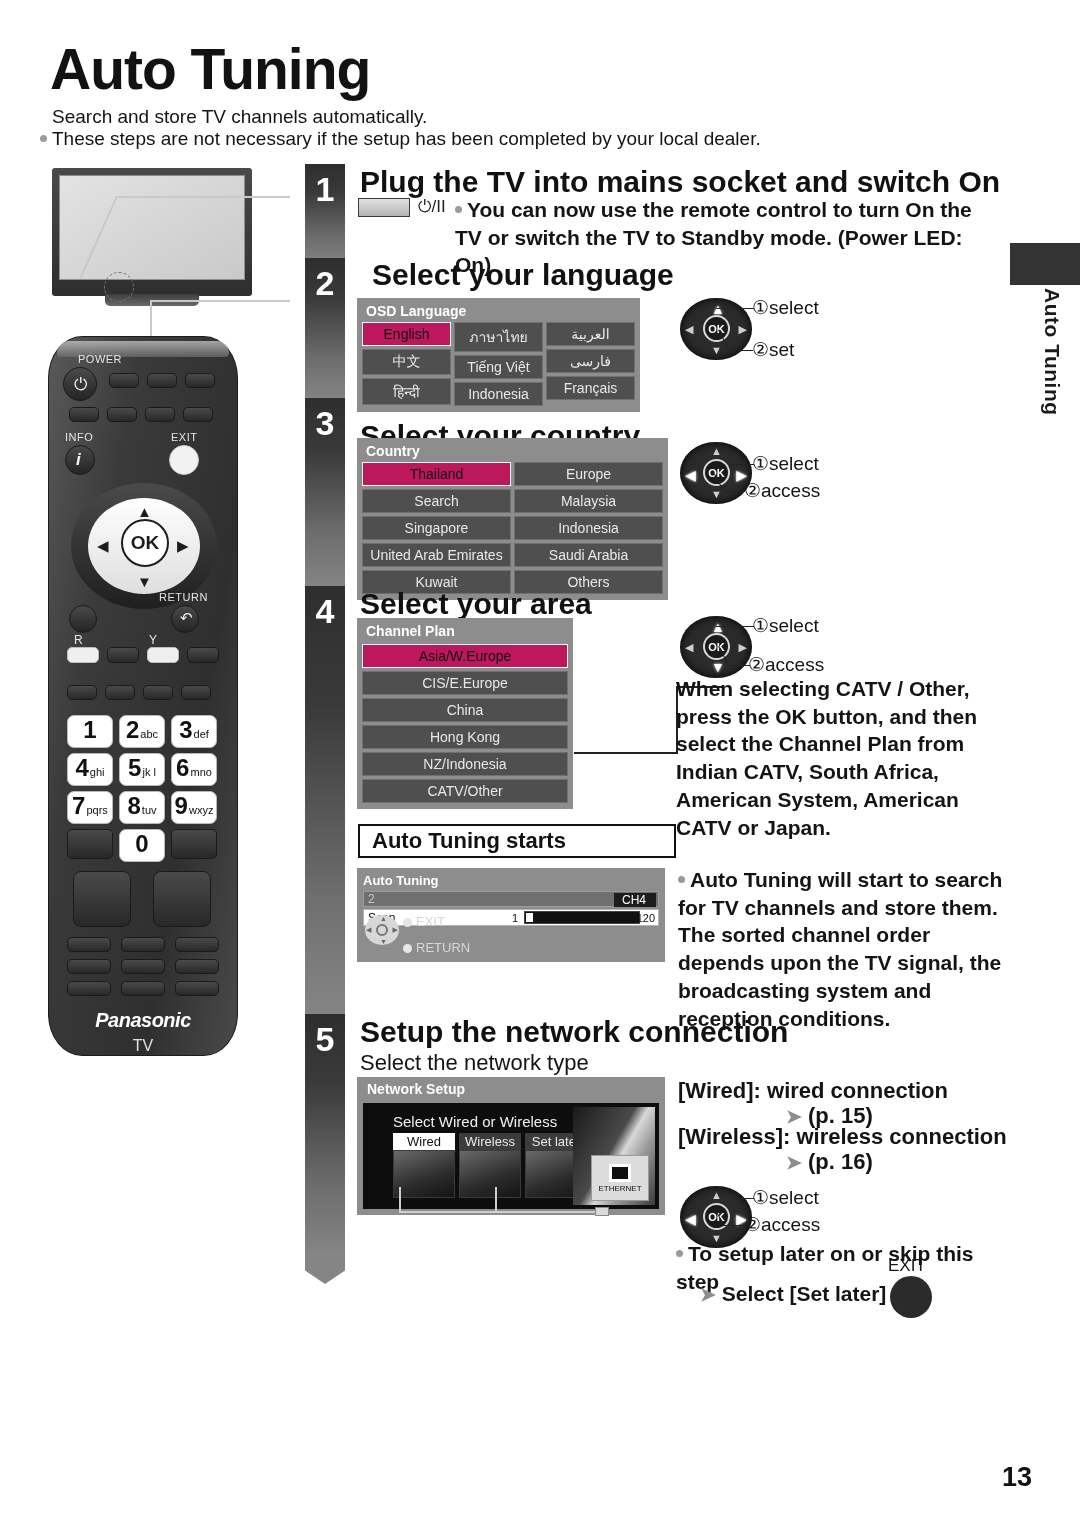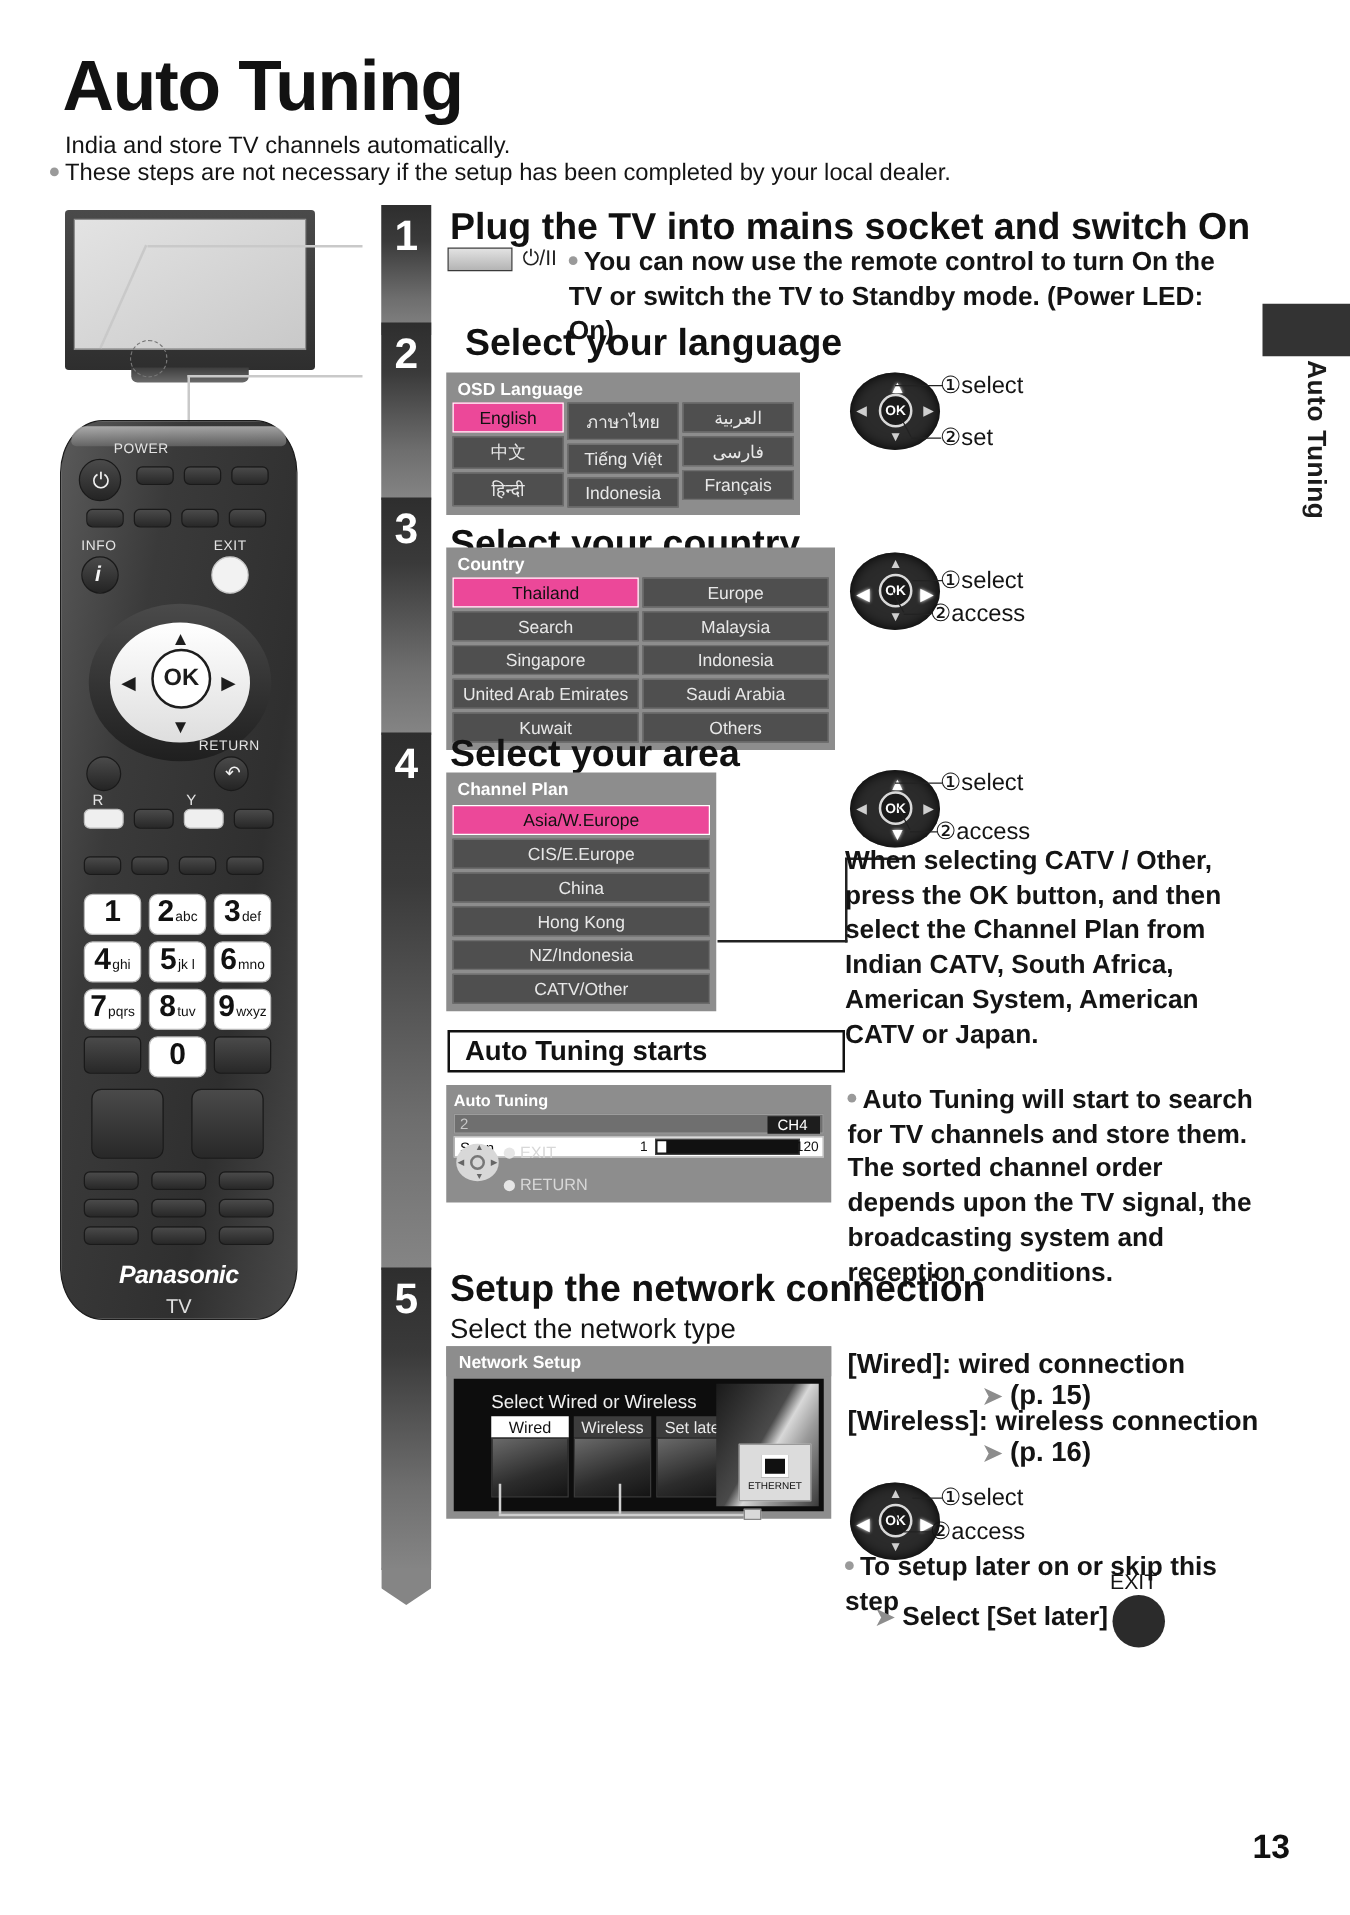--- a/index.html
+++ b/index.html
@@ -72,21 +72,21 @@
   .osd-title {
     font-size:14px; font-weight:bold; color:#fff; padding:1px 4px 3px 4px;
   }
   .osd-grid { display:flex; gap:3px; }
   .osd-col { display:flex; flex-direction:column; gap:3px; }
   .osd-item {
     background:#4f4f4f; color:#e8e8e8; font-size:14px;
     text-align:center; padding:3px 6px; border:1px solid #707070;
     white-space:nowrap;
   }
-  .osd-item.sel { background:#ec4899; color:#111; border-color:#fff; font-weight:normal; }
+  .osd-item.sel { background:#be185d; color:#111; border-color:#fff; font-weight:normal; }
 
   
   .okpad { position:absolute; width:72px; height:62px; }
   .okpad .ring {
     position:absolute; left:0; top:0; width:72px; height:62px;
     background:#2b2b2b; border-radius:50%;
     box-shadow:inset 0 0 10px #000;
   }
   .okpad .okbtn {
     position:absolute; left:23px; top:17px; width:27px; height:27px;
@@ -295,21 +295,21 @@
     position:absolute; right:48px; top:1462px; font-size:27px; font-weight:bold; color:#111;
   }
   .catv-leader-h { position:absolute; left:574px; top:752px; width:104px; height:2px; background:#222; }
   .catv-leader-v { position:absolute; left:676px; top:688px; width:2px; height:66px; background:#222; }
   .catv-leader-h2 { position:absolute; left:676px; top:686px; width:48px; height:2px; background:#222; }
 </style>
 </head>
 <body>
 
 <div id="page-title">Auto Tuning</div>
-<div id="subtitle">India and store TV channels automatically.</div>
+<div id="subtitle">Search and store TV channels automatically.</div>
 <div id="dealer-note">
   <span class="bullet-dot"></span><span>These steps are not necessary if the setup has been completed by your local dealer.</span>
 </div>
 
 <div id="side-tab-block"></div>
 <div id="side-tab-text">Auto Tuning</div>
 
 <div id="tv-illustration">
   <div class="bezel"></div>
   <div class="screen"></div>
@@ -317,21 +317,21 @@
   <div class="led-circle"></div>
 </div>
 <div class="callout-line" style="left:118px;top:196px;width:172px;height:1.5px;"></div>
 <div class="callout-line" style="left:116px;top:196px;width:1.5px;height:90px;transform:rotate(24deg);transform-origin:top;"></div>
 <div class="callout-line" style="left:150px;top:300px;width:140px;height:1.5px;"></div>
 <div class="callout-line" style="left:150px;top:300px;width:1.5px;height:236px;"></div>
 
 <div id="remote">
   <div class="top-gloss"></div>
 
-  <div class="rlabel" style="left:14px;top:16px;padding-left:28px;">POWER</div>
+  <div class="rlabel" style="left:1px;top:16px;padding-left:28px;">POWER</div>
   <div class="rcircle" style="left:14px;top:30px;width:34px;height:34px;">
     <span style="position:absolute;left:10px;top:7px;color:#f0f0f0;font-size:17px;">⏻</span>
   </div>
   <div class="rbtn" style="left:60px;top:36px;width:30px;height:15px;"></div>
   <div class="rbtn" style="left:98px;top:36px;width:30px;height:15px;"></div>
   <div class="rbtn" style="left:136px;top:36px;width:30px;height:15px;"></div>
 
   <div class="rbtn" style="left:20px;top:70px;width:30px;height:15px;"></div>
   <div class="rbtn" style="left:58px;top:70px;width:30px;height:15px;"></div>
   <div class="rbtn" style="left:96px;top:70px;width:30px;height:15px;"></div>

